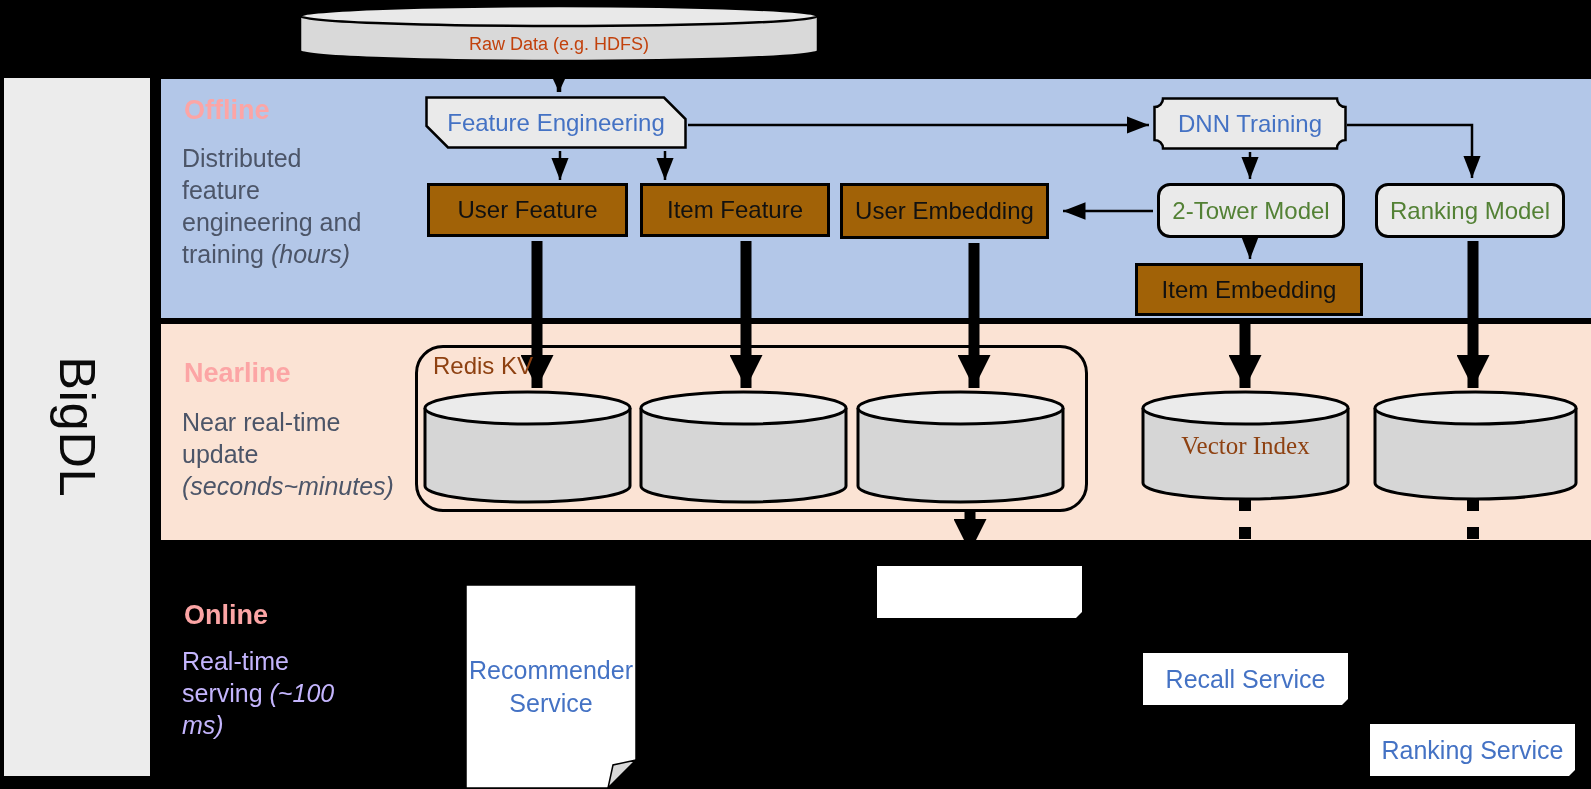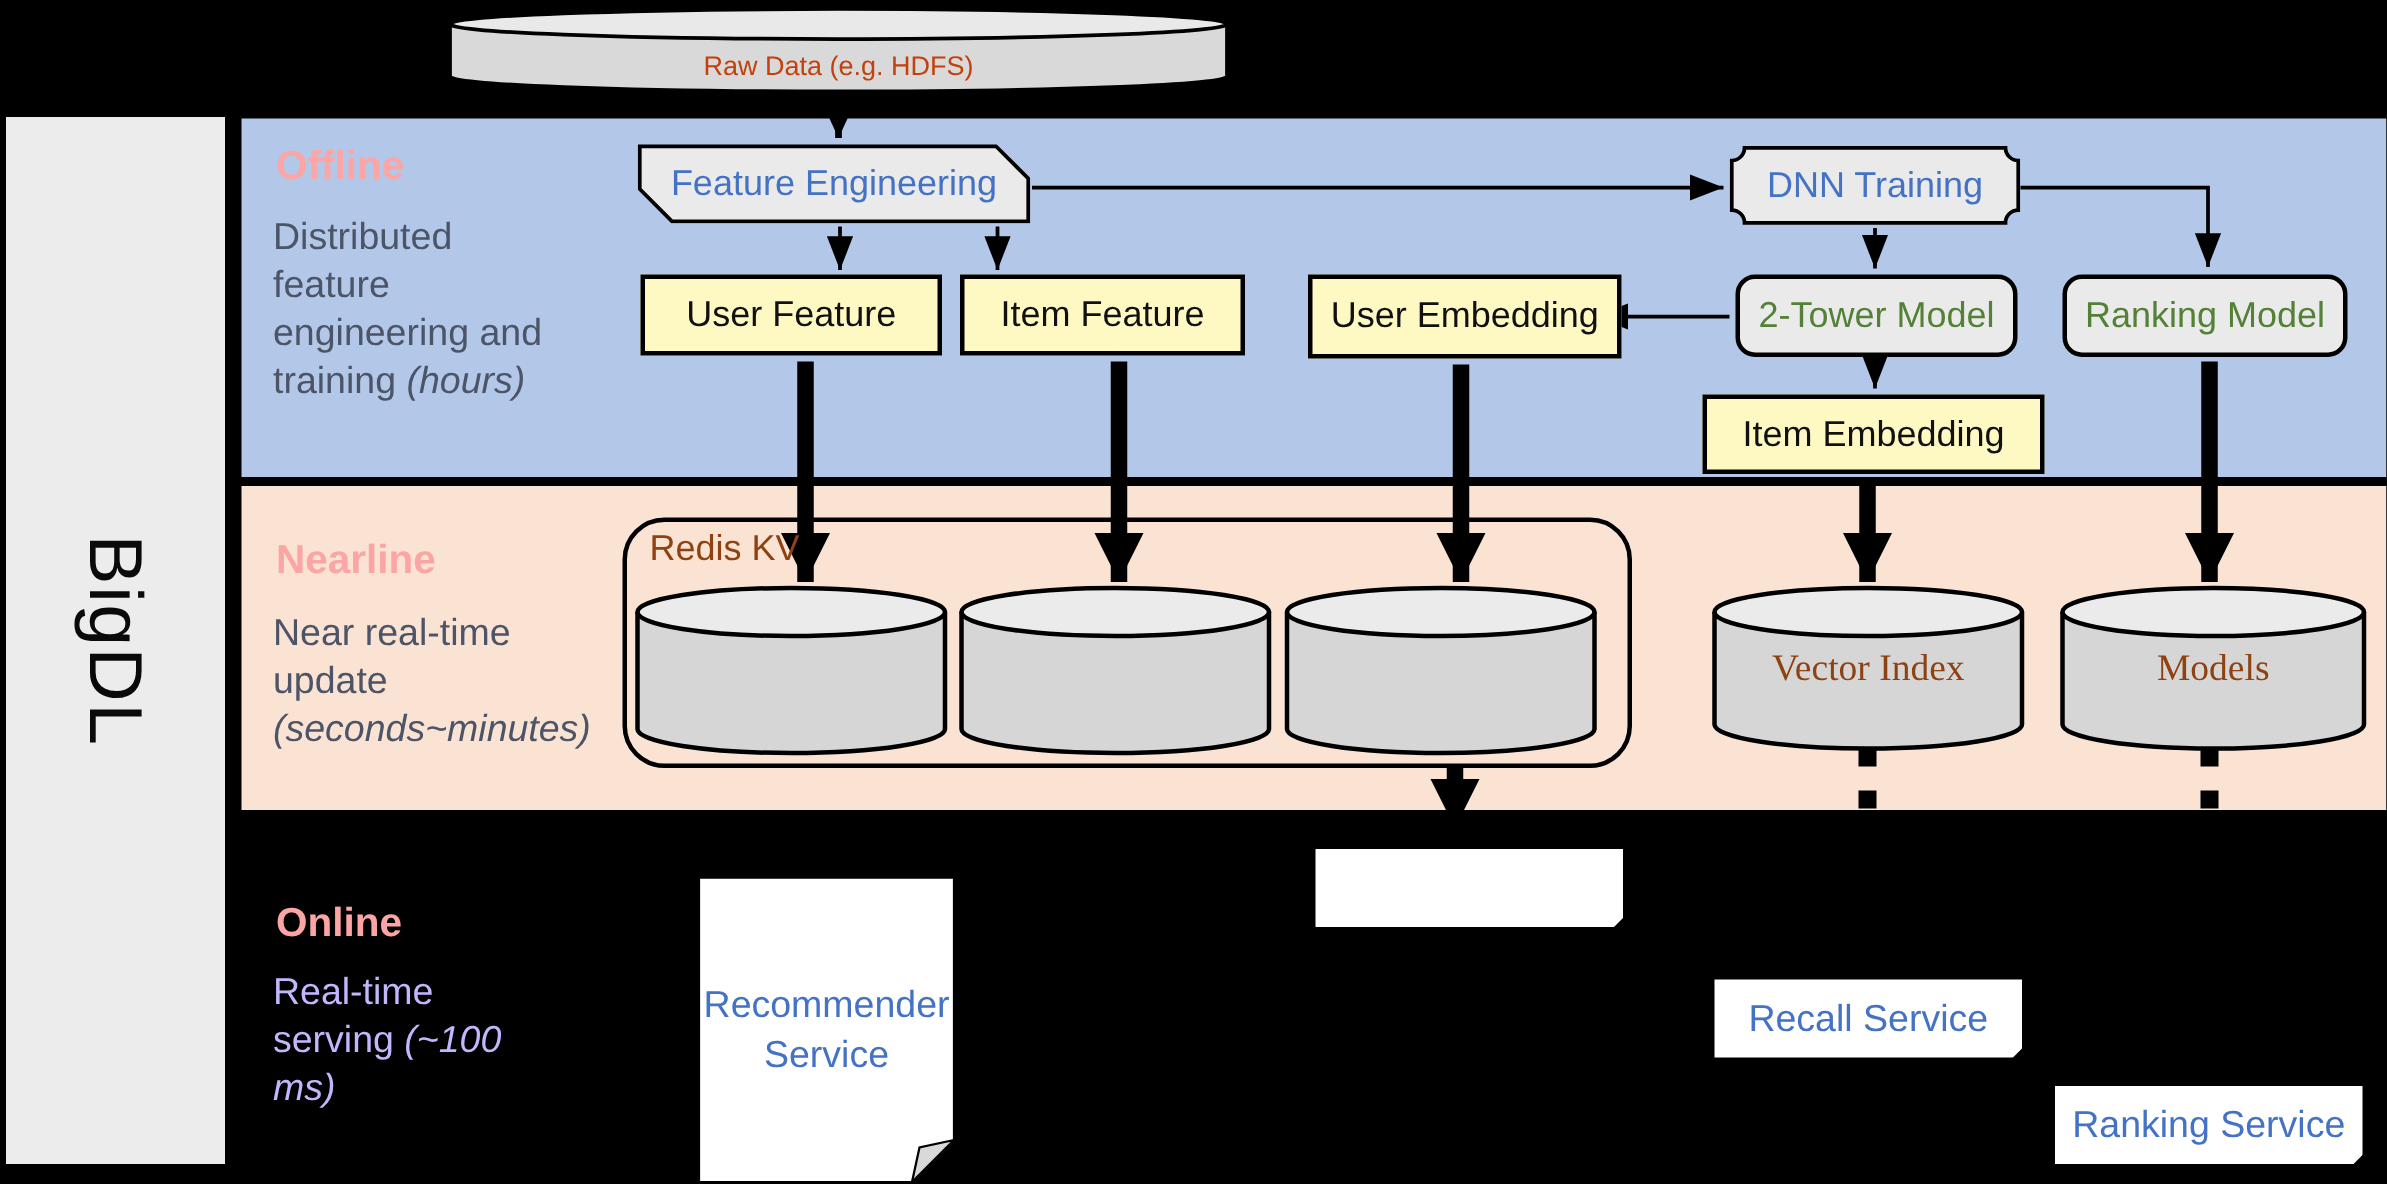--- a/index.html
+++ b/index.html
@@ -15,21 +15,21 @@
     transform:translate(-50%,-50%) rotate(90deg);
     font-size:50px;color:#0a0a0a;letter-spacing:1px;white-space:nowrap;}
   
   .sec-title{font-size:27px;font-weight:600;color:#fca5a5;}
   .sec-sub{font-size:25px;color:#4c5568;line-height:1.28;}
   .sec-sub .it{font-style:italic;}
   .sec-sub.on-black{color:#c4b5fd;}
   
   .node{display:flex;align-items:center;justify-content:center;text-align:center;
         box-sizing:border-box;}
-  .gray-box{background:#fef9c3;border:3px solid #000;color:#111;font-size:24px;}
+  .gray-box{background:#a16207;border:3px solid #000;color:#111;font-size:24px;}
   .round-box{background:#eaeaea;border:3px solid #000;border-radius:13px;
         color:#538135;font-size:24px;}
   .blue-text{color:#4472c4;}
   .brown-text{color:#8e4111;}
   .shape-label{position:absolute;left:0;top:0;width:100%;height:100%;
         display:flex;align-items:center;justify-content:center;text-align:center;}
   
   .redis-frame{left:415px;top:345px;width:673px;height:167px;box-sizing:border-box;
         border:3px solid #000;border-radius:28px;background:transparent;}
   .redis-label{left:433px;top:352px;font-size:24px;}
@@ -112,21 +112,21 @@
   </svg>
   <div class="shape-label blue-text" style="font-size:24px;">DNN Training</div>
 </div>
 
 <div class="abs node gray-box" style="left:427px;top:183px;width:201px;height:54px;">
   <span>User Feature</span>
 </div>
 <div class="abs node gray-box" style="left:640px;top:183px;width:190px;height:54px;">
   <span>Item Feature</span>
 </div>
-<div class="abs node gray-box" style="left:872px;top:183px;width:209px;height:56px;">
+<div class="abs node gray-box" style="left:840px;top:183px;width:209px;height:56px;">
   <span>User Embedding</span>
 </div>
 <div class="abs node gray-box" style="left:1135px;top:263px;width:228px;height:53px;">
   <span>Item Embedding</span>
 </div>
 
 <div class="abs node round-box" style="left:1157px;top:183px;width:188px;height:55px;">
   <span>2-Tower Model</span>
 </div>
 <div class="abs node round-box" style="left:1375px;top:183px;width:190px;height:55px;">
@@ -167,21 +167,20 @@
     <ellipse cx="104.5" cy="18" rx="102.5" ry="16" fill="#ebebeb" stroke="#000" stroke-width="3"></ellipse>
   </svg>
   <div class="cyl-label brown-text" style="top:42px;">Vector Index</div>
 </div>
 
 <div class="abs" style="left:1373px;top:390px;width:205px;height:112px;">
   <svg width="205" height="112" viewBox="0 0 205 112">
     <path d="M2,18 V93 A100.5,16 0 0 0 203,93 V18" fill="#d6d6d6" stroke="#000" stroke-width="3"></path>
     <ellipse cx="102.5" cy="18" rx="100.5" ry="16" fill="#ebebeb" stroke="#000" stroke-width="3"></ellipse>
   </svg>
-  <div class="cyl-label brown-text" style="top:42px;">Models</div>
 </div>
 
 <div class="abs sec-title" style="left:184px;top:600px;">Online</div>
 <div class="abs sec-sub on-black" style="left:182px;top:645px;width:165px;">
   <span>Real-time serving</span>
   <span class="it">(~100 ms)</span>
 </div>
 
 <div class="abs" style="left:465px;top:584px;width:172px;height:205px;">
   <svg width="172" height="205" viewBox="0 0 172 205">

